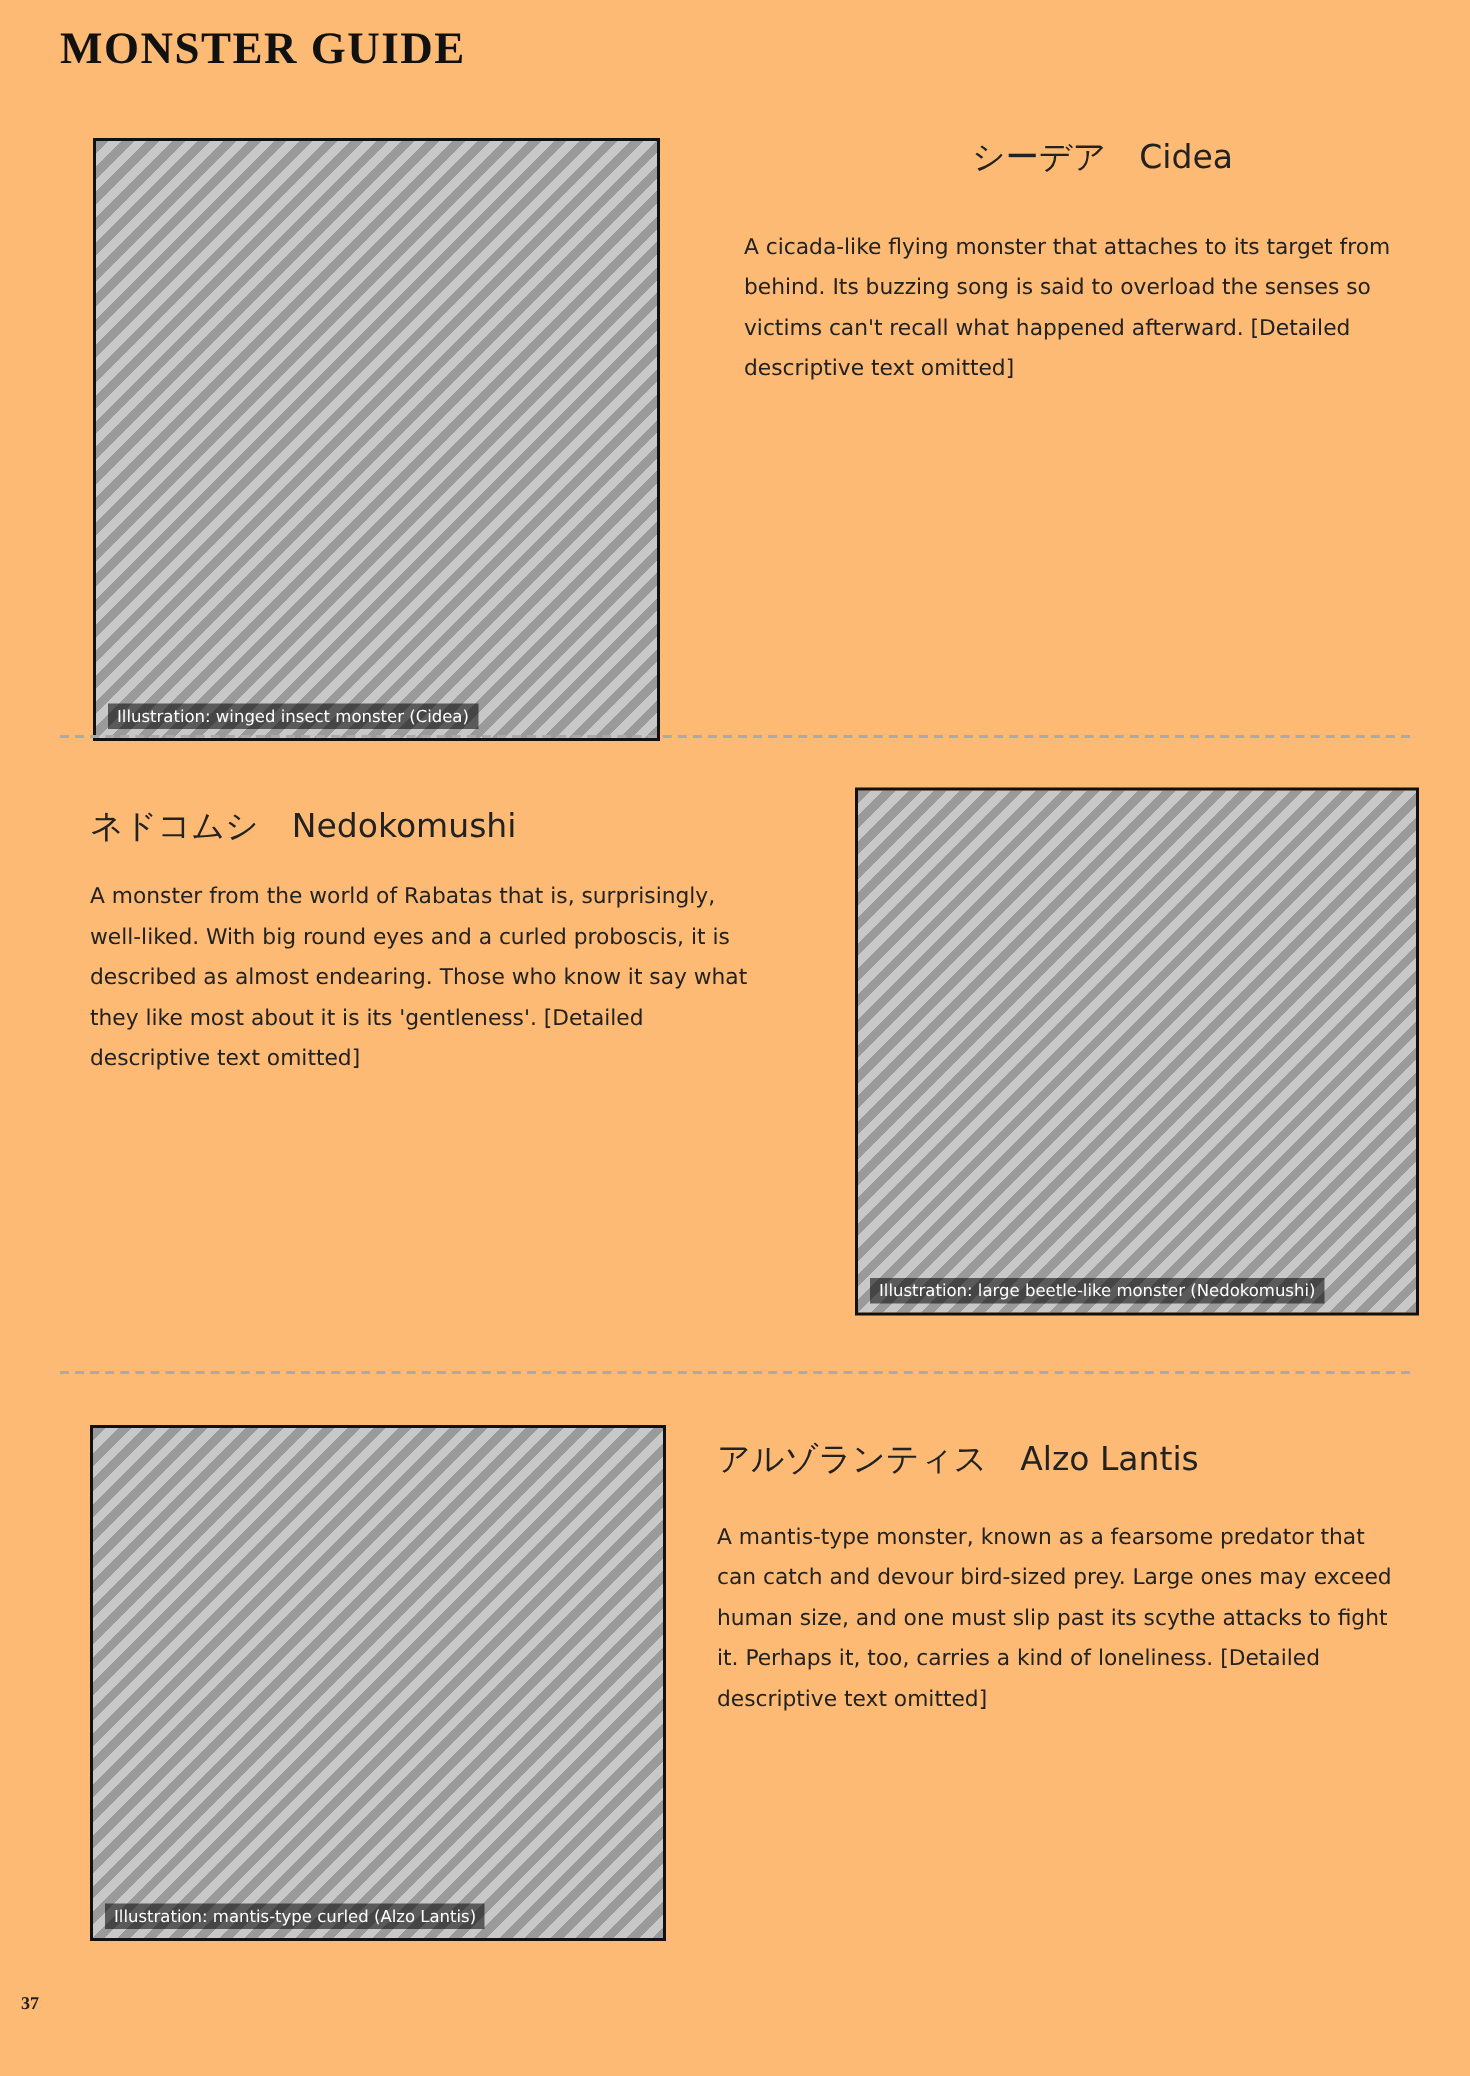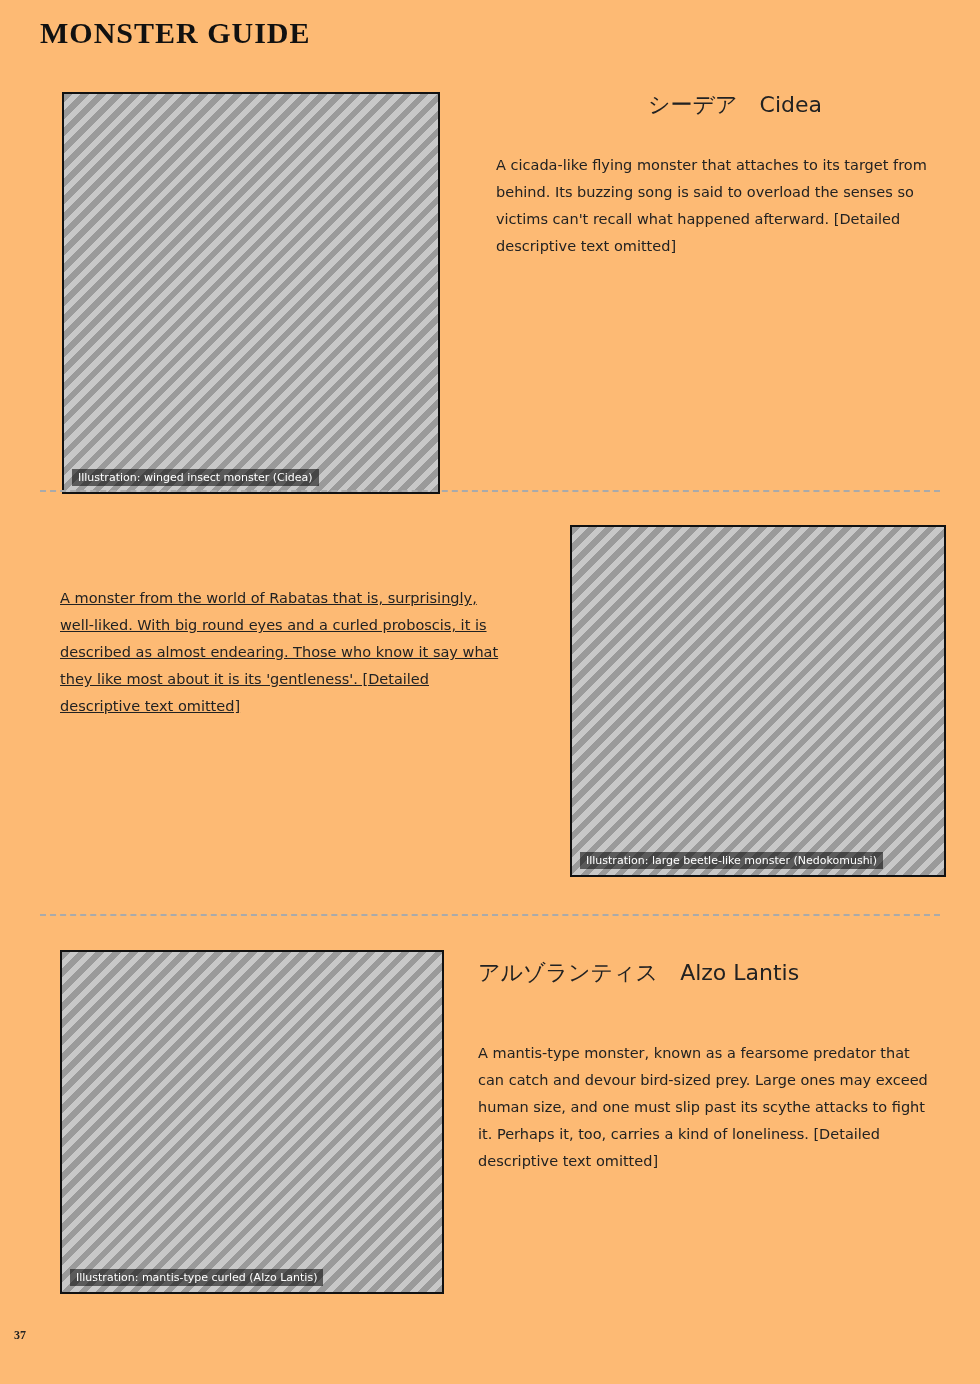--- a/index.html
+++ b/index.html
@@ -19,27 +19,28 @@
   <div class="guide-title">MONSTER GUIDE</div>
 
   <div class="panel" style="left:62px;top:92px;width:346px;height:398px;padding-left:28px;">
     <span class="label">Illustration: winged insect monster (Cidea)</span>
   </div>
   <div class="entry-title" style="left:648px;top:90px;">シーデア　Cidea</div>
   <div class="entry-body" style="left:496px;top:152px;width:470px;">A cicada-like flying monster that attaches to its target from behind. Its buzzing song is said to overload the senses so victims can't recall what happened afterward. [Detailed descriptive text omitted]</div>
 
   <div class="divider" style="top:490px;"></div>
 
-  <div class="entry-body" style="left:60px;top:585px;width:450px;text-decoration:underline;">A monster from the world of Rabatas that is, surprisingly, well-liked. With big round eyes and a curled proboscis, it is described as almost endearing. Those who know it say what they like most about it is its 'gentleness'. [Detailed descriptive text omitted]</div>
+  <div class="entry-title" style="left:60px;top:536px;">ネドコムシ　Nedokomushi</div>
+  <div class="entry-body" style="left:60px;top:585px;width:450px;">A monster from the world of Rabatas that is, surprisingly, well-liked. With big round eyes and a curled proboscis, it is described as almost endearing. Those who know it say what they like most about it is its 'gentleness'. [Detailed descriptive text omitted]</div>
   <div class="panel" style="left:570px;top:525px;width:372px;height:348px;">
     <span class="label">Illustration: large beetle-like monster (Nedokomushi)</span>
   </div>
 
   <div class="divider" style="top:914px;"></div>
 
   <div class="panel" style="left:60px;top:950px;width:380px;height:340px;">
     <span class="label">Illustration: mantis-type curled (Alzo Lantis)</span>
   </div>
   <div class="entry-title" style="left:478px;top:958px;">アルゾランティス　Alzo Lantis</div>
-  <div class="entry-body" style="left:478px;top:1012px;width:460px;margin-top:28px;">A mantis-type monster, known as a fearsome predator that can catch and devour bird-sized prey. Large ones may exceed human size, and one must slip past its scythe attacks to fight it. Perhaps it, too, carries a kind of loneliness. [Detailed descriptive text omitted]</div>
+  <div class="entry-body" style="left:478px;top:1012px;width:460px;">A mantis-type monster, known as a fearsome predator that can catch and devour bird-sized prey. Large ones may exceed human size, and one must slip past its scythe attacks to fight it. Perhaps it, too, carries a kind of loneliness. [Detailed descriptive text omitted]</div>
 
   <div class="page-num">37</div>
 </div>
 
 </body></html>

